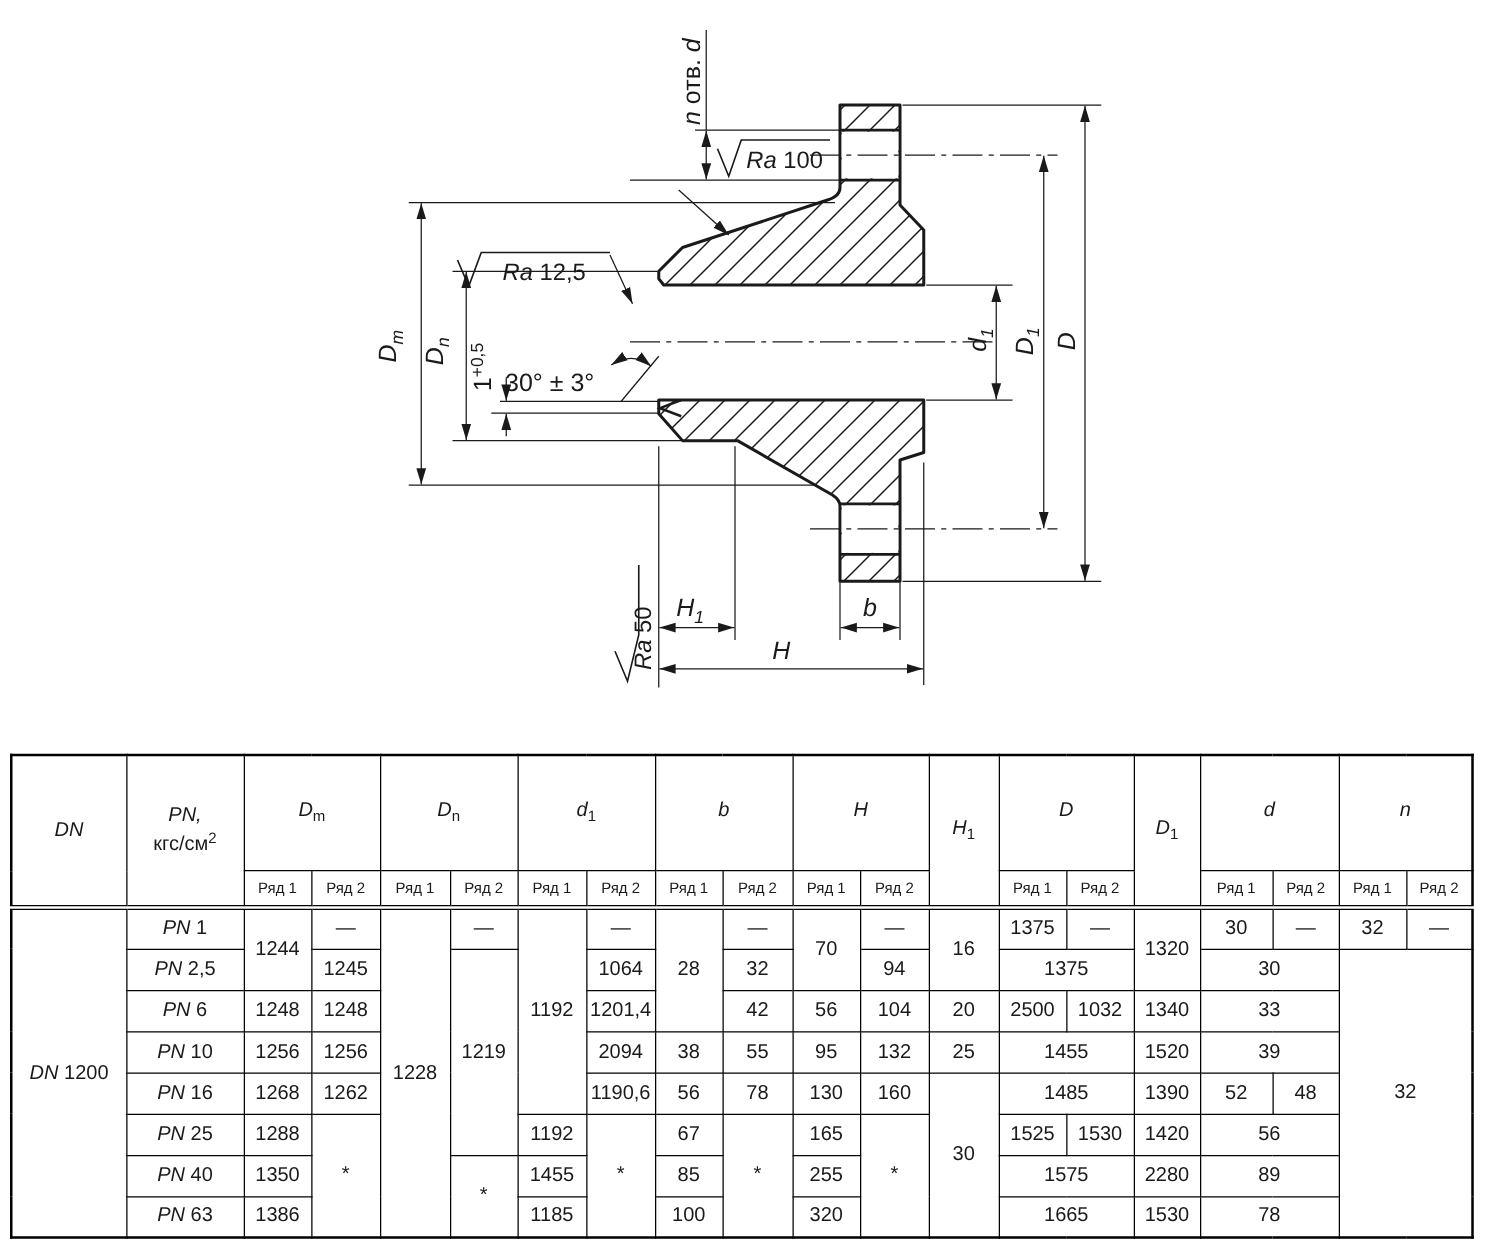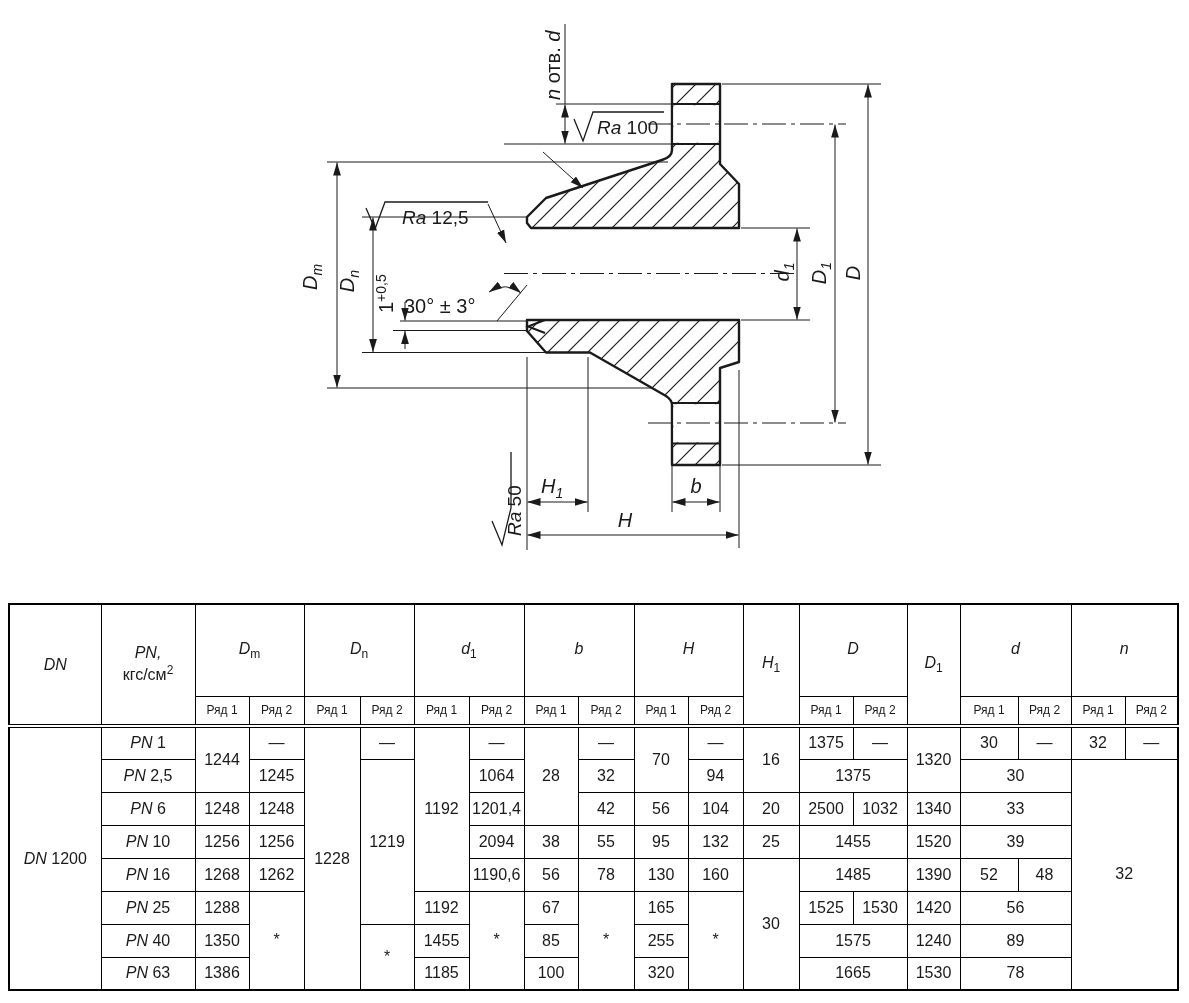--- a/index.html
+++ b/index.html
@@ -273,21 +273,21 @@
           <td colspan="2">56</td>
         </tr>
         <tr>
           <td class="pn"><i>PN</i> <span>40</span></td>
           <td>1350</td>
           <td rowspan="2">*</td>
           <td>1455</td>
           <td>85</td>
           <td>255</td>
           <td colspan="2">1575</td>
-          <td>1240</td>
+          <td>2280</td>
           <td colspan="2">89</td>
         </tr>
         <tr>
           <td class="pn"><i>PN</i> <span>63</span></td>
           <td>1386</td>
           <td>1185</td>
           <td>100</td>
           <td>320</td>
           <td colspan="2">1665</td>
           <td>1530</td>

